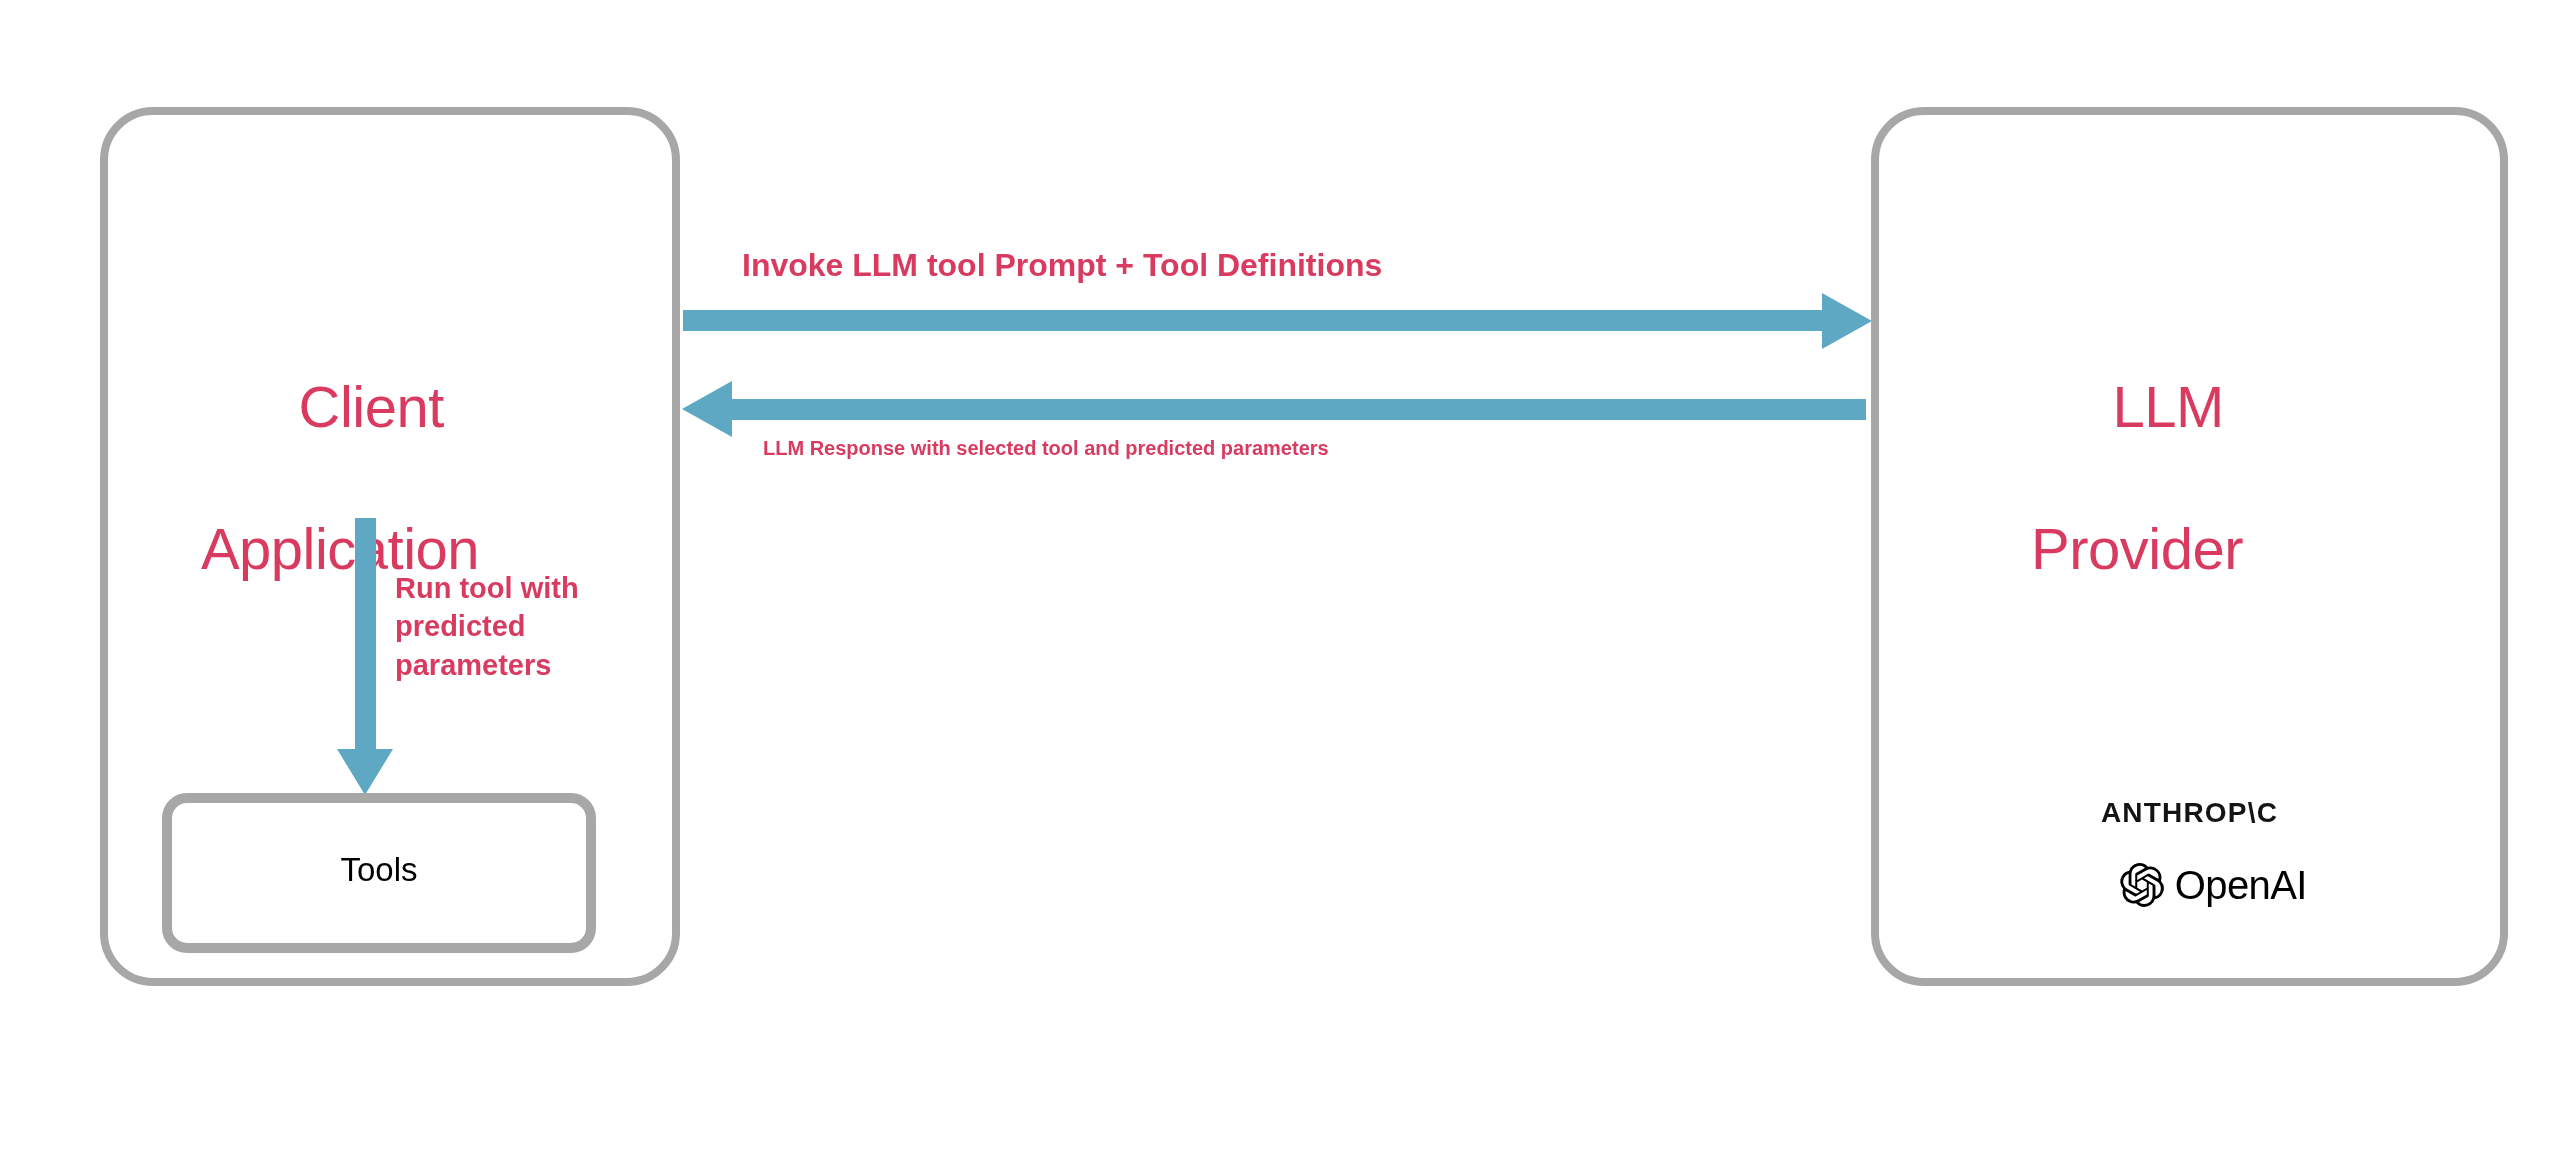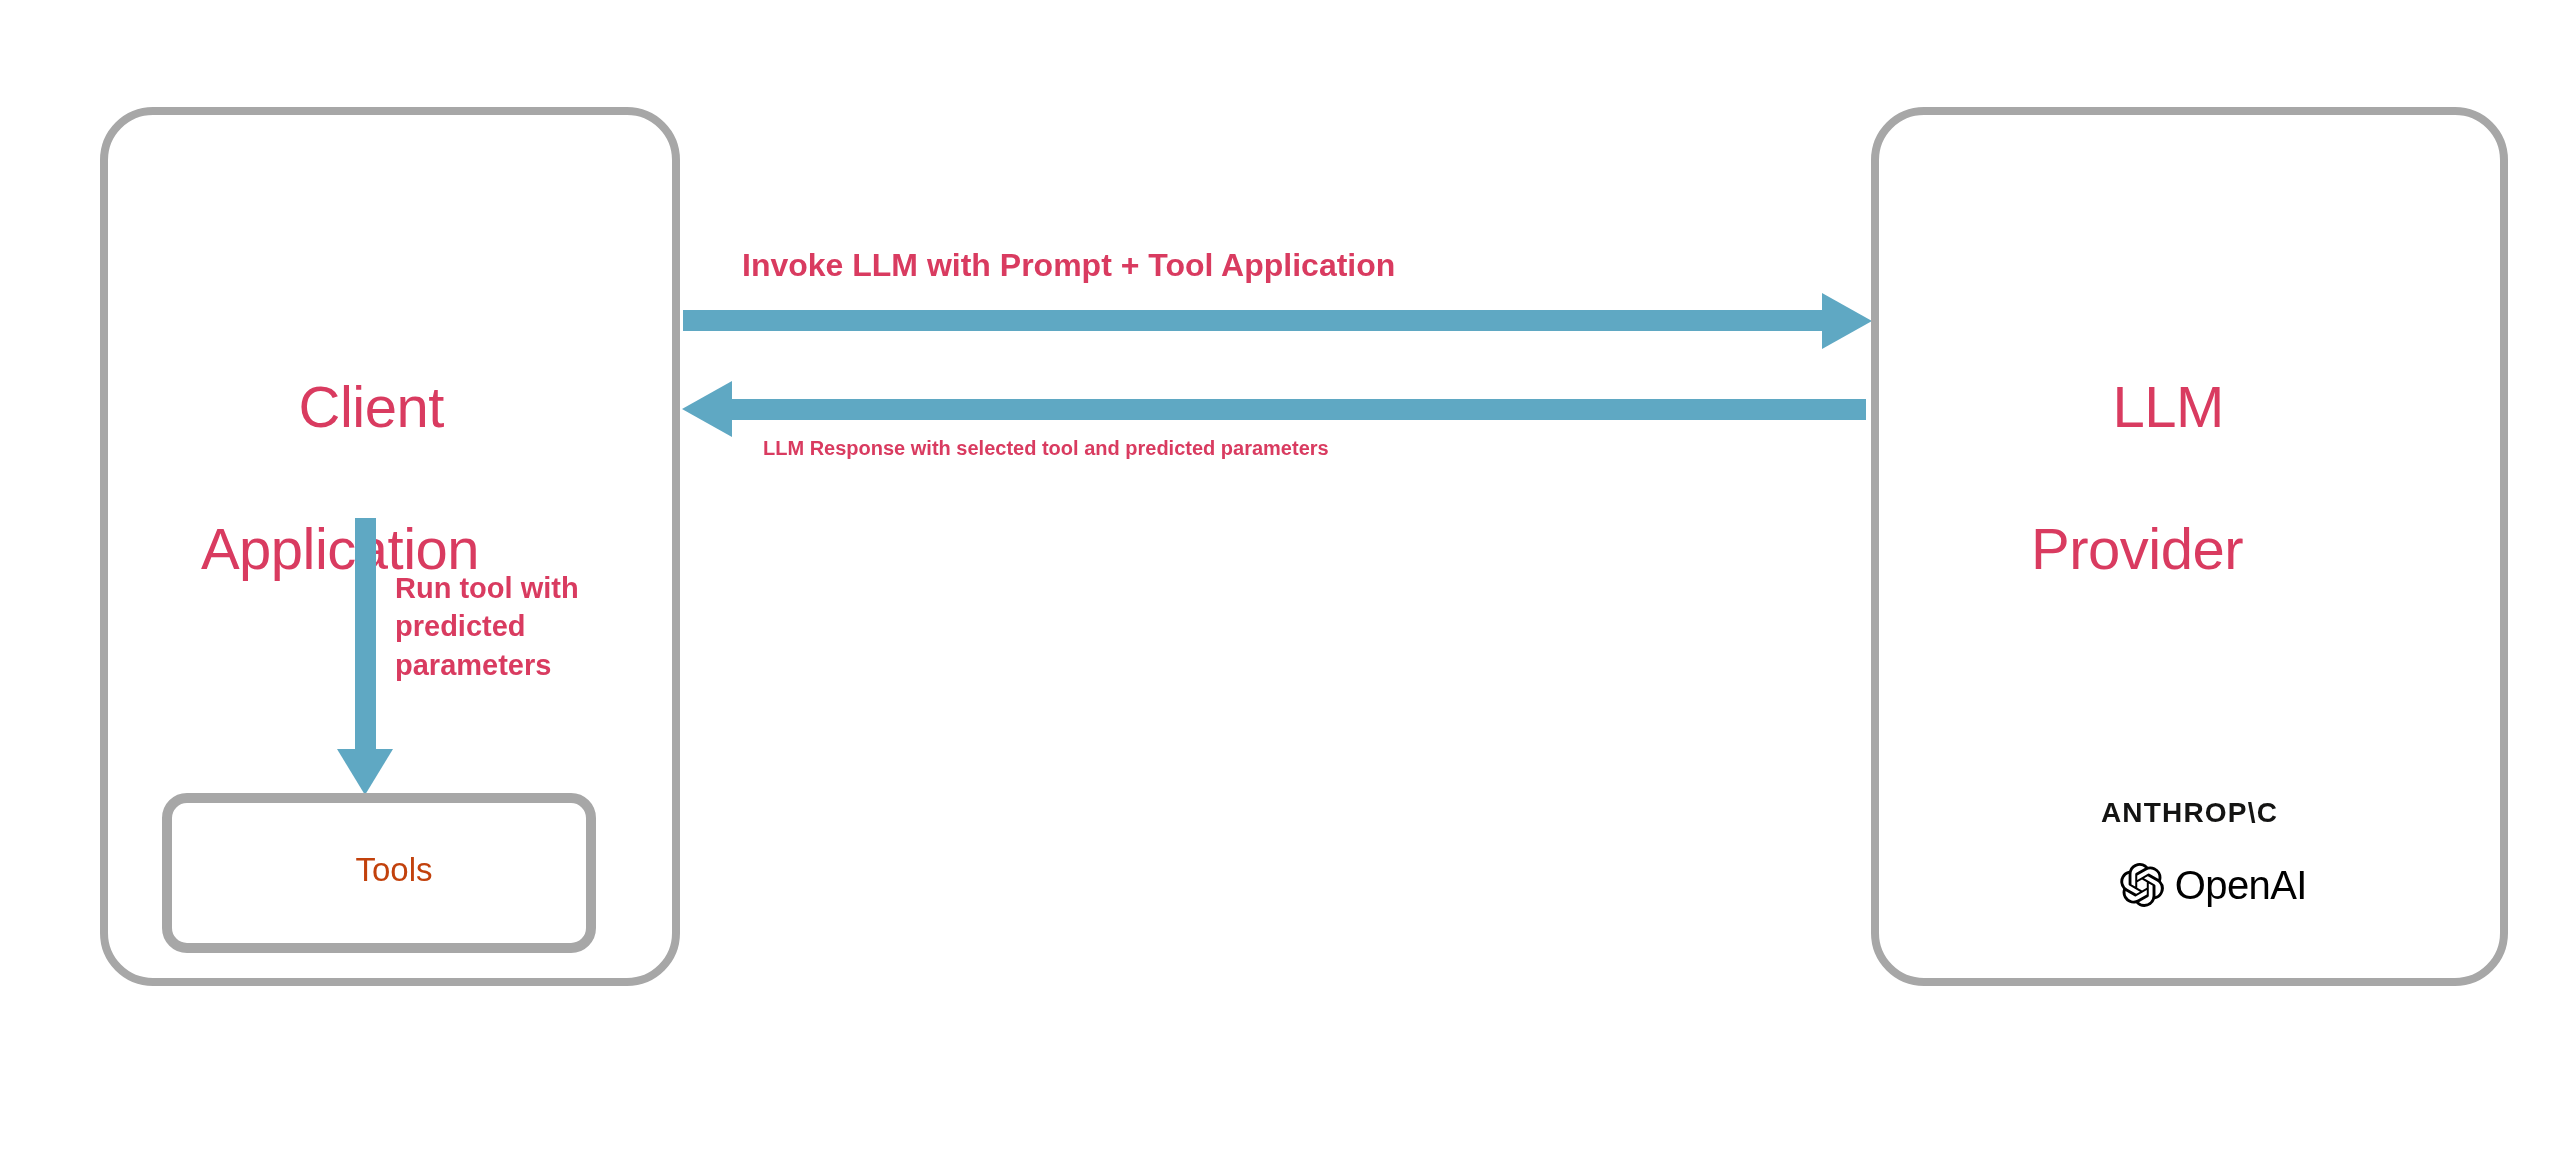--- a/index.html
+++ b/index.html
@@ -71,25 +71,25 @@
     left: 162px;
     top: 793px;
     width: 434px;
     height: 160px;
     background: #ffffff;
     border: 10.5px solid #a7a7a7;
     border-radius: 25px;
   }
   #tools-label {
     position: absolute;
-    left: 177px;
+    left: 162px;
     top: 851px;
     width: 434px;
     text-align: center;
-    color: #c2410c;
+    color: #000000;
     font-size: 33px;
     font-weight: 400;
   }
   .h-shaft {
     position: absolute;
     background: #5fa8c3;
     height: 21px;
   }
   .head-right {
     position: absolute;
@@ -204,21 +204,21 @@
   <div id="arrow-down-shaft"></div>
   <div id="arrow-down-head"></div>
 
   <div id="label-runtool" class="edge-label">Run tool with predicted parameters</div>
 
   <div id="tools-box"></div>
   <div id="tools-label">Tools</div>
 
   <div id="arrow-out-shaft" class="h-shaft"></div>
   <div id="arrow-out-head" class="head-right"></div>
-  <div id="label-invoke" class="edge-label">Invoke LLM with Prompt + Tool Application</div>
+  <div id="label-invoke" class="edge-label">Invoke LLM tool Prompt + Tool Definitions</div>
 
   <div id="arrow-in-shaft" class="h-shaft"></div>
   <div id="arrow-in-head" class="head-left"></div>
   <div id="label-response" class="edge-label">LLM Response with selected tool and predicted parameters</div>
 
   <div id="llm-box" class="node-box"></div>
 
   <div id="llm-title" class="node-title">
     <span>LLM</span>
     <span class="line2">Provider</span>

